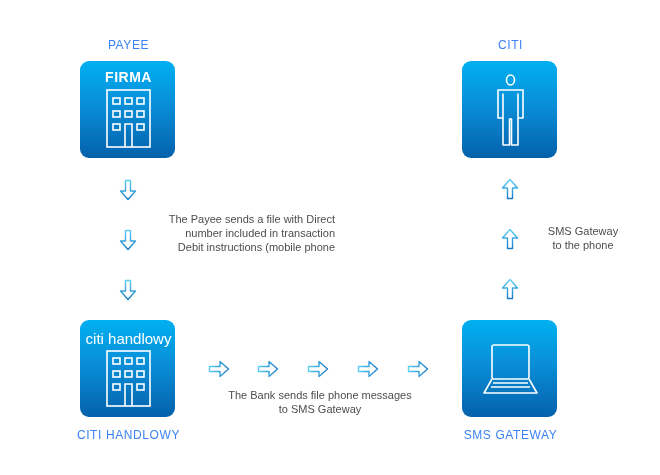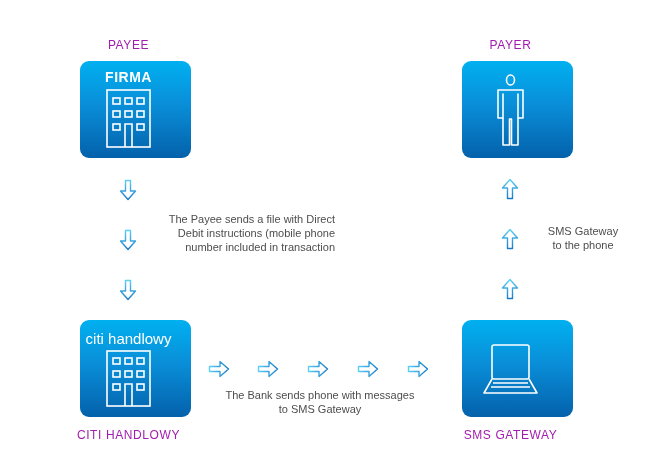--- a/index.html
+++ b/index.html
@@ -1,21 +1,21 @@
 <!DOCTYPE html>
 <html><head>
 <meta charset="utf-8">
 <style>
   html, body { margin: 0; padding: 0; background: #ffffff; }
   body { width: 660px; height: 475px; position: relative; overflow: hidden;
          font-family: "Liberation Sans", "DejaVu Sans", sans-serif; color: #4a4a4a; }
-  .box { position: absolute; width: 111px; height: 97px; border-radius: 9px;
+  .box { position: absolute; width: 95px; height: 97px; border-radius: 9px;
          background: linear-gradient(to bottom, #00b0f0 0%, #0a8ed8 45%, #0461ab 100%); overflow: hidden; }
   .box svg { position: absolute; left: 0; top: 0; }
-  .label { position: absolute; font-size: 12px; letter-spacing: 0.6px; color: #a21caf; text-align: center; white-space: nowrap; }
+  .label { position: absolute; font-size: 12px; letter-spacing: 0.6px; color: #3b82f6; text-align: center; white-space: nowrap; }
   .desc { position: absolute; font-size: 11px; line-height: 14px; color: #4d4d4d; text-align: center; }
   .arrow { position: absolute; }
   .firma-text { position: absolute; left: 0; width: 97px; top: 8px; text-align: center; color: #fff;
                 font-weight: bold; font-size: 14px; letter-spacing: 0.5px; }
   .citi-text { position: absolute; left: 0; width: 97px; top: 10px; text-align: center; color: #fff;
                font-size: 15px; white-space: nowrap; }
 </style>
 </head>
 <body>
 
@@ -57,21 +57,21 @@
       <rect x="33" y="50" width="7" height="6"></rect>
         <rect x="45" y="50" width="7" height="6"></rect>
         <rect x="57" y="50" width="7" height="6"></rect>
       <rect x="33" y="63" width="7" height="6"></rect>
         <rect x="57" y="63" width="7" height="6"></rect>
       <path d="M45 86 L45 63 L52 63 L52 86"></path>
     </g>
   </svg>
 </div>
 
-<div class="label" style="left:462px; top:38px; width:97px;">PAYER</div>
+<div class="label" style="left:462px; top:38px; width:97px;">CITI</div>
 <div class="box" style="left:462px; top:61px;">
   <svg width="97" height="97" viewBox="0 0 97 97">
     <g fill="none" stroke="#ffffff" stroke-width="1.6" stroke-linejoin="round">
       <ellipse cx="48.5" cy="19" rx="4" ry="5"></ellipse>
       <path d="M36 29 L61 29 L61 57 L56 57 L56 33 L56 84 L49.5 84 L49.5 58 L47.5 58 L47.5 84 L41 84 L41 33 L41 57 L36 57 Z"></path>
     </g>
   </svg>
 </div>
 
 <div class="box" style="left:80px; top:320px;">
@@ -109,22 +109,22 @@
     <use href="#arrow-down"></use>
   </svg>
 <svg class="arrow" style="left:118px; top:229px;" width="20" height="22">
     <use href="#arrow-down"></use>
   </svg>
 <svg class="arrow" style="left:118px; top:279px;" width="20" height="22">
     <use href="#arrow-down"></use>
   </svg>
 <div class="desc" style="left:140px; top:212px; width:195px;text-align:right;">
   <div>The Payee sends a file with Direct</div>
+  <div>number included in transaction</div>
   <div>Debit instructions (mobile phone</div>
-  <div>number included in transaction</div>
 </div>
 
 <svg class="arrow" style="left:500px; top:178px;" width="20" height="22">
     <use href="#arrow-up"></use>
   </svg>
 <svg class="arrow" style="left:500px; top:228px;" width="20" height="22">
     <use href="#arrow-up"></use>
   </svg>
 <svg class="arrow" style="left:500px; top:278px;" width="20" height="22">
     <use href="#arrow-up"></use>
@@ -143,15 +143,15 @@
 <svg class="arrow" style="left:307px; top:359px;" width="22" height="20">
     <use href="#arrow-right"></use>
   </svg>
 <svg class="arrow" style="left:357px; top:359px;" width="22" height="20">
     <use href="#arrow-right"></use>
   </svg>
 <svg class="arrow" style="left:407px; top:359px;" width="22" height="20">
     <use href="#arrow-right"></use>
   </svg>
 <div class="desc" style="left:205px; top:388px; width:230px;">
-  <div>The Bank sends phone with messages</div>
+  <div>The Bank sends file phone messages</div>
   <div>to SMS Gateway</div>
 </div>
 
 </body></html>

